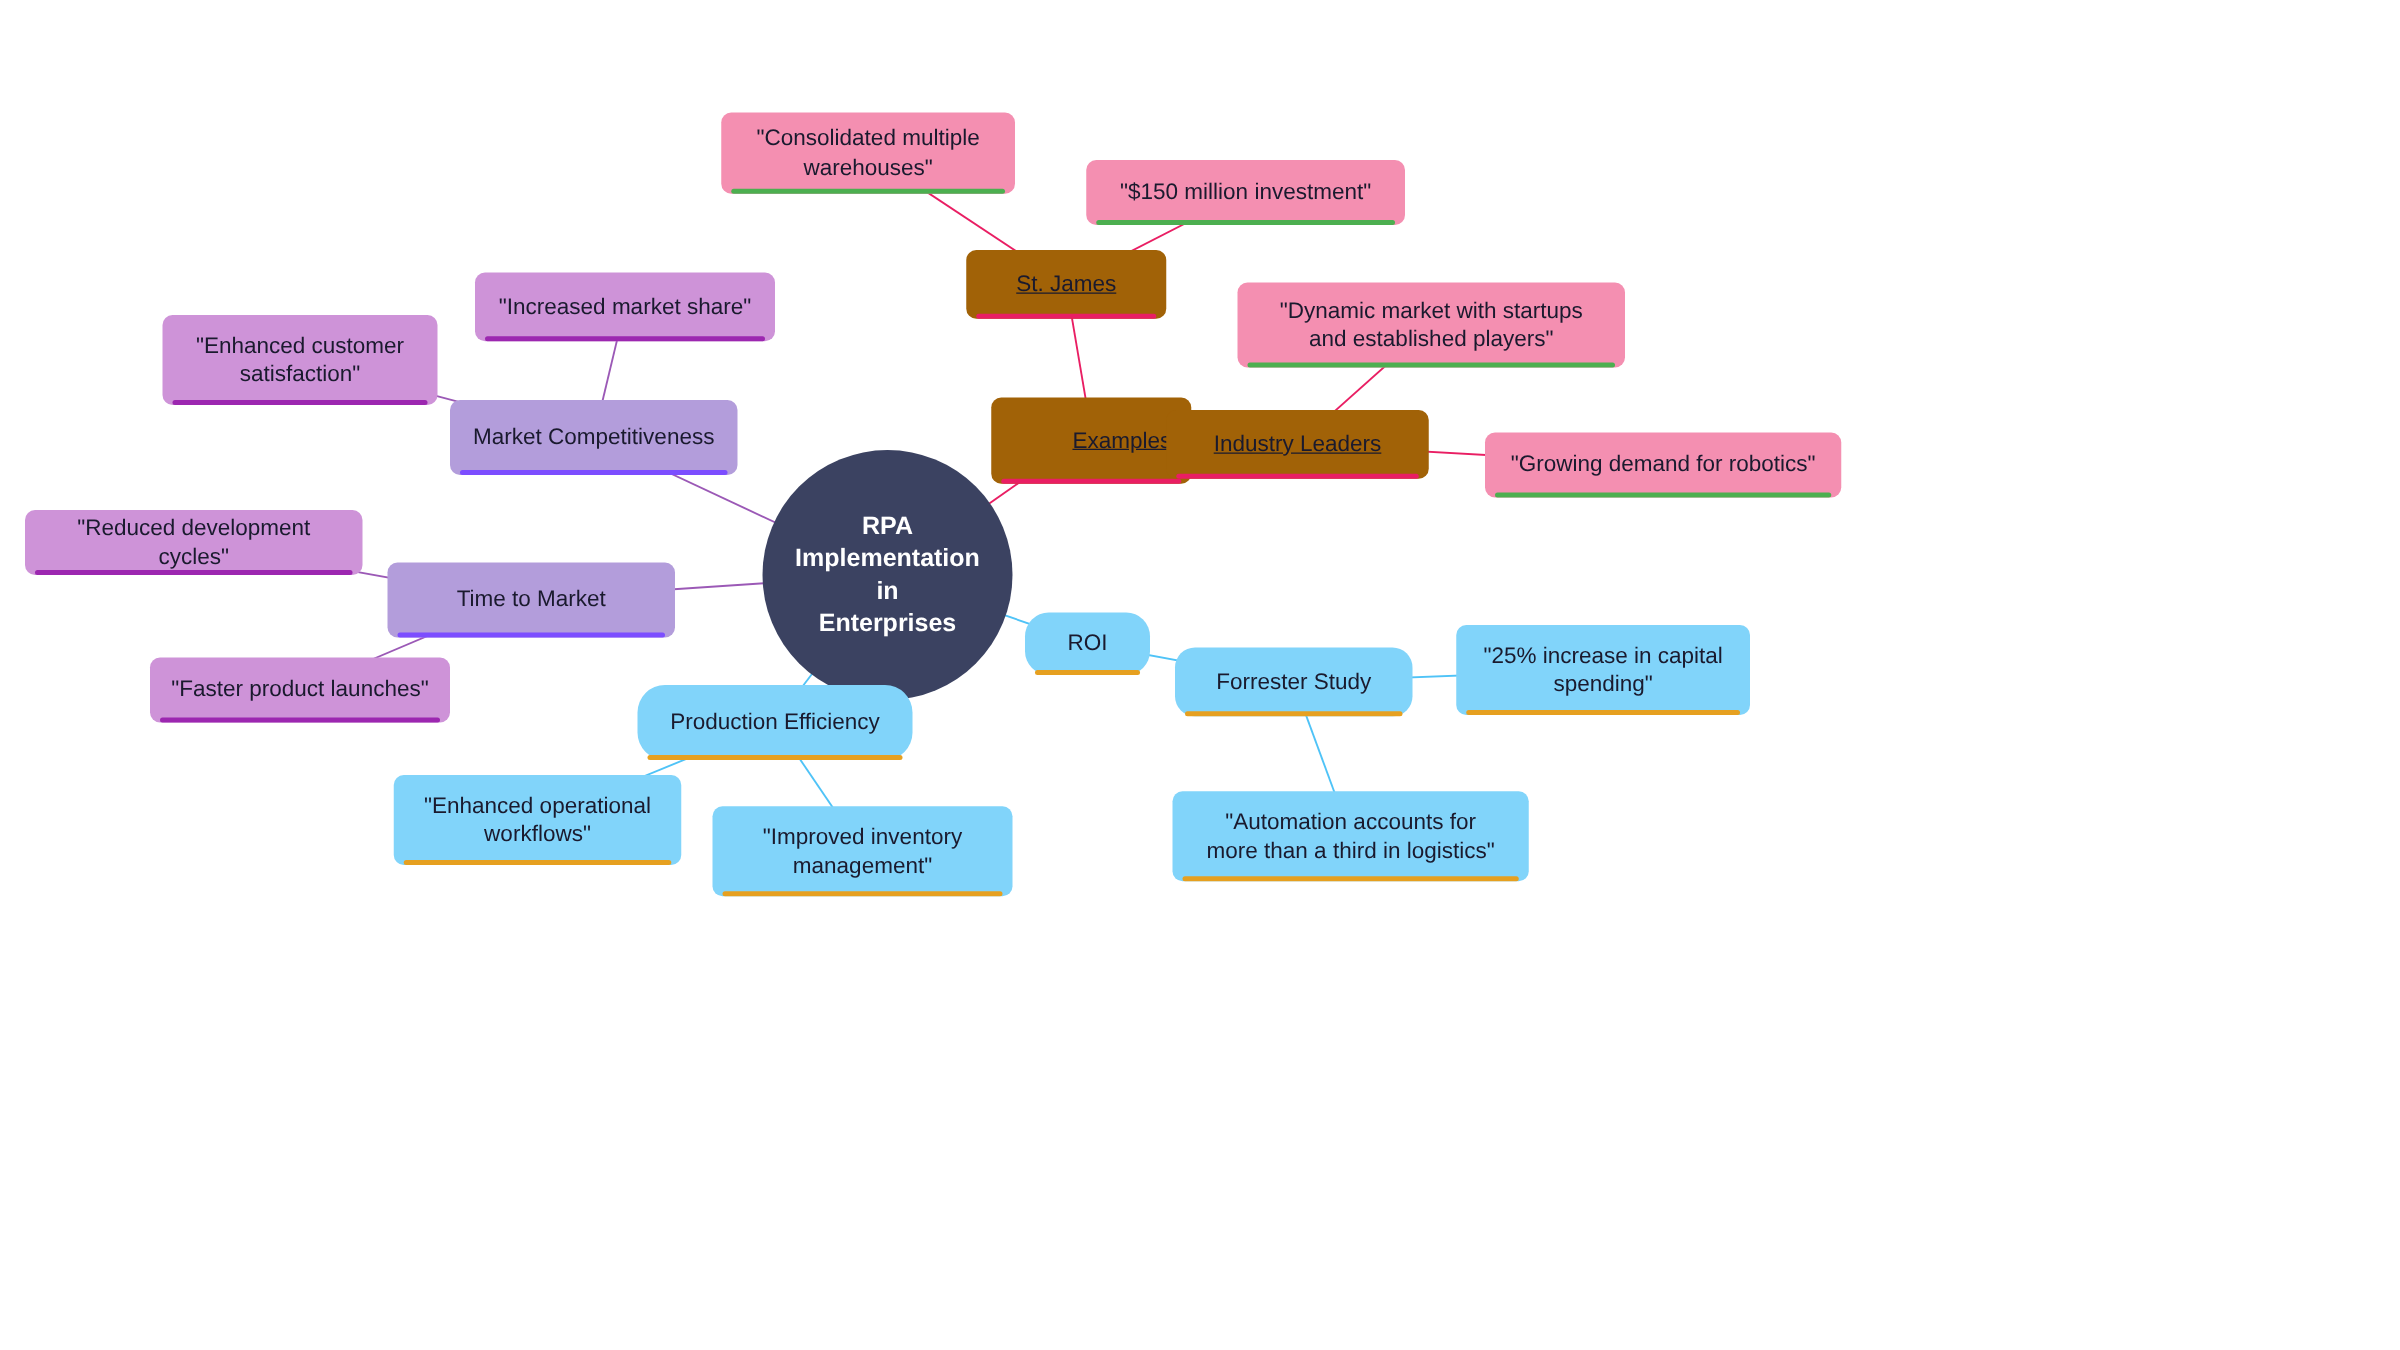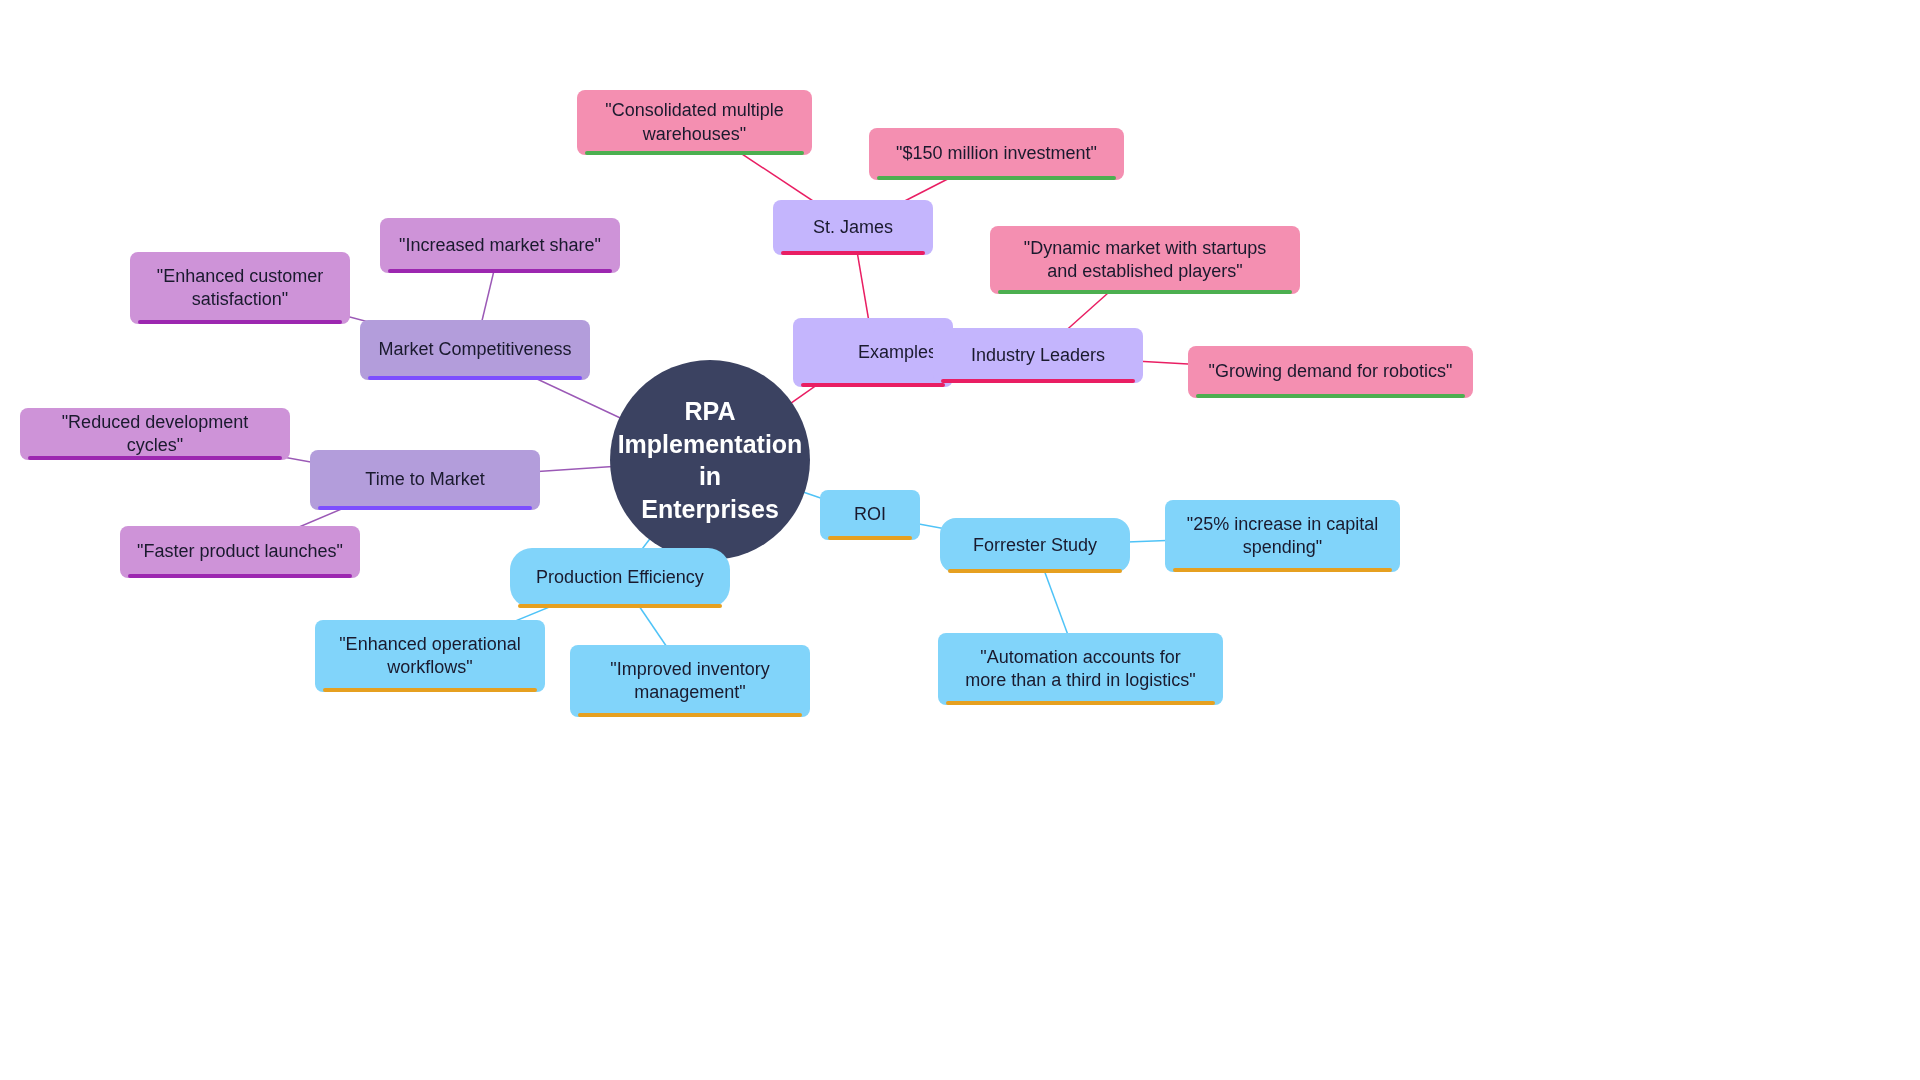--- a/index.html
+++ b/index.html
@@ -32,37 +32,38 @@
       height: 4px;
       border-radius: 2px;
     }
     
     .node-center {
       width: 200px;
       height: 200px;
       border-radius: 50%;
       background: #3b4261;
       color: #ffffff;
-      font-size: 25px;
+      font-size: 20px;
       font-weight: 600;
       left: 610px;
       top: 360px;
     }
     
     .node-purple {
       background: #b39ddb;
       color: #1a1a2e;
     }
     .node-purple::after {
       background: #7c4dff;
     }
     
     .node-pink {
-      background: #c4b5fd;
-      color: #1a1a2e;
+      background: #a16207;
+      color: #1a1a2e;
+      text-decoration: underline;
     }
     .node-pink::after {
       background: #e91e63;
     }
     
     .node-blue {
       background: #81d4fa;
       color: #1a1a2e;
     }
     .node-blue::after {
@@ -159,21 +160,21 @@
 </div>
 <div class="node node-quote-blue" style="left:315px;top:620px;width:230px;height:72px;">
   <span style="white-space:pre-line;">"Enhanced operational
 workflows"</span>
 </div>
 <div class="node node-quote-blue" style="left:570px;top:645px;width:240px;height:72px;">
   <span style="white-space:pre-line;">"Improved inventory
 management"</span>
 </div>
 
-<div class="node node-blue" style="left:820px;top:490px;width:100px;height:50px;">
+<div class="node node-blue" style="left:820px;top:490px;width:100px;height:50px;border-radius:19px;">
   <span>ROI</span>
 </div>
 <div class="node node-blue" style="left:940px;top:518px;width:190px;height:55px;border-radius:16px;">
   <span>Forrester Study</span>
 </div>
 <div class="node node-quote-blue" style="left:1165px;top:500px;width:235px;height:72px;">
   <span style="white-space:pre-line;">"25% increase in capital
 spending"</span>
 </div>
 <div class="node node-quote-blue" style="left:938px;top:633px;width:285px;height:72px;">

